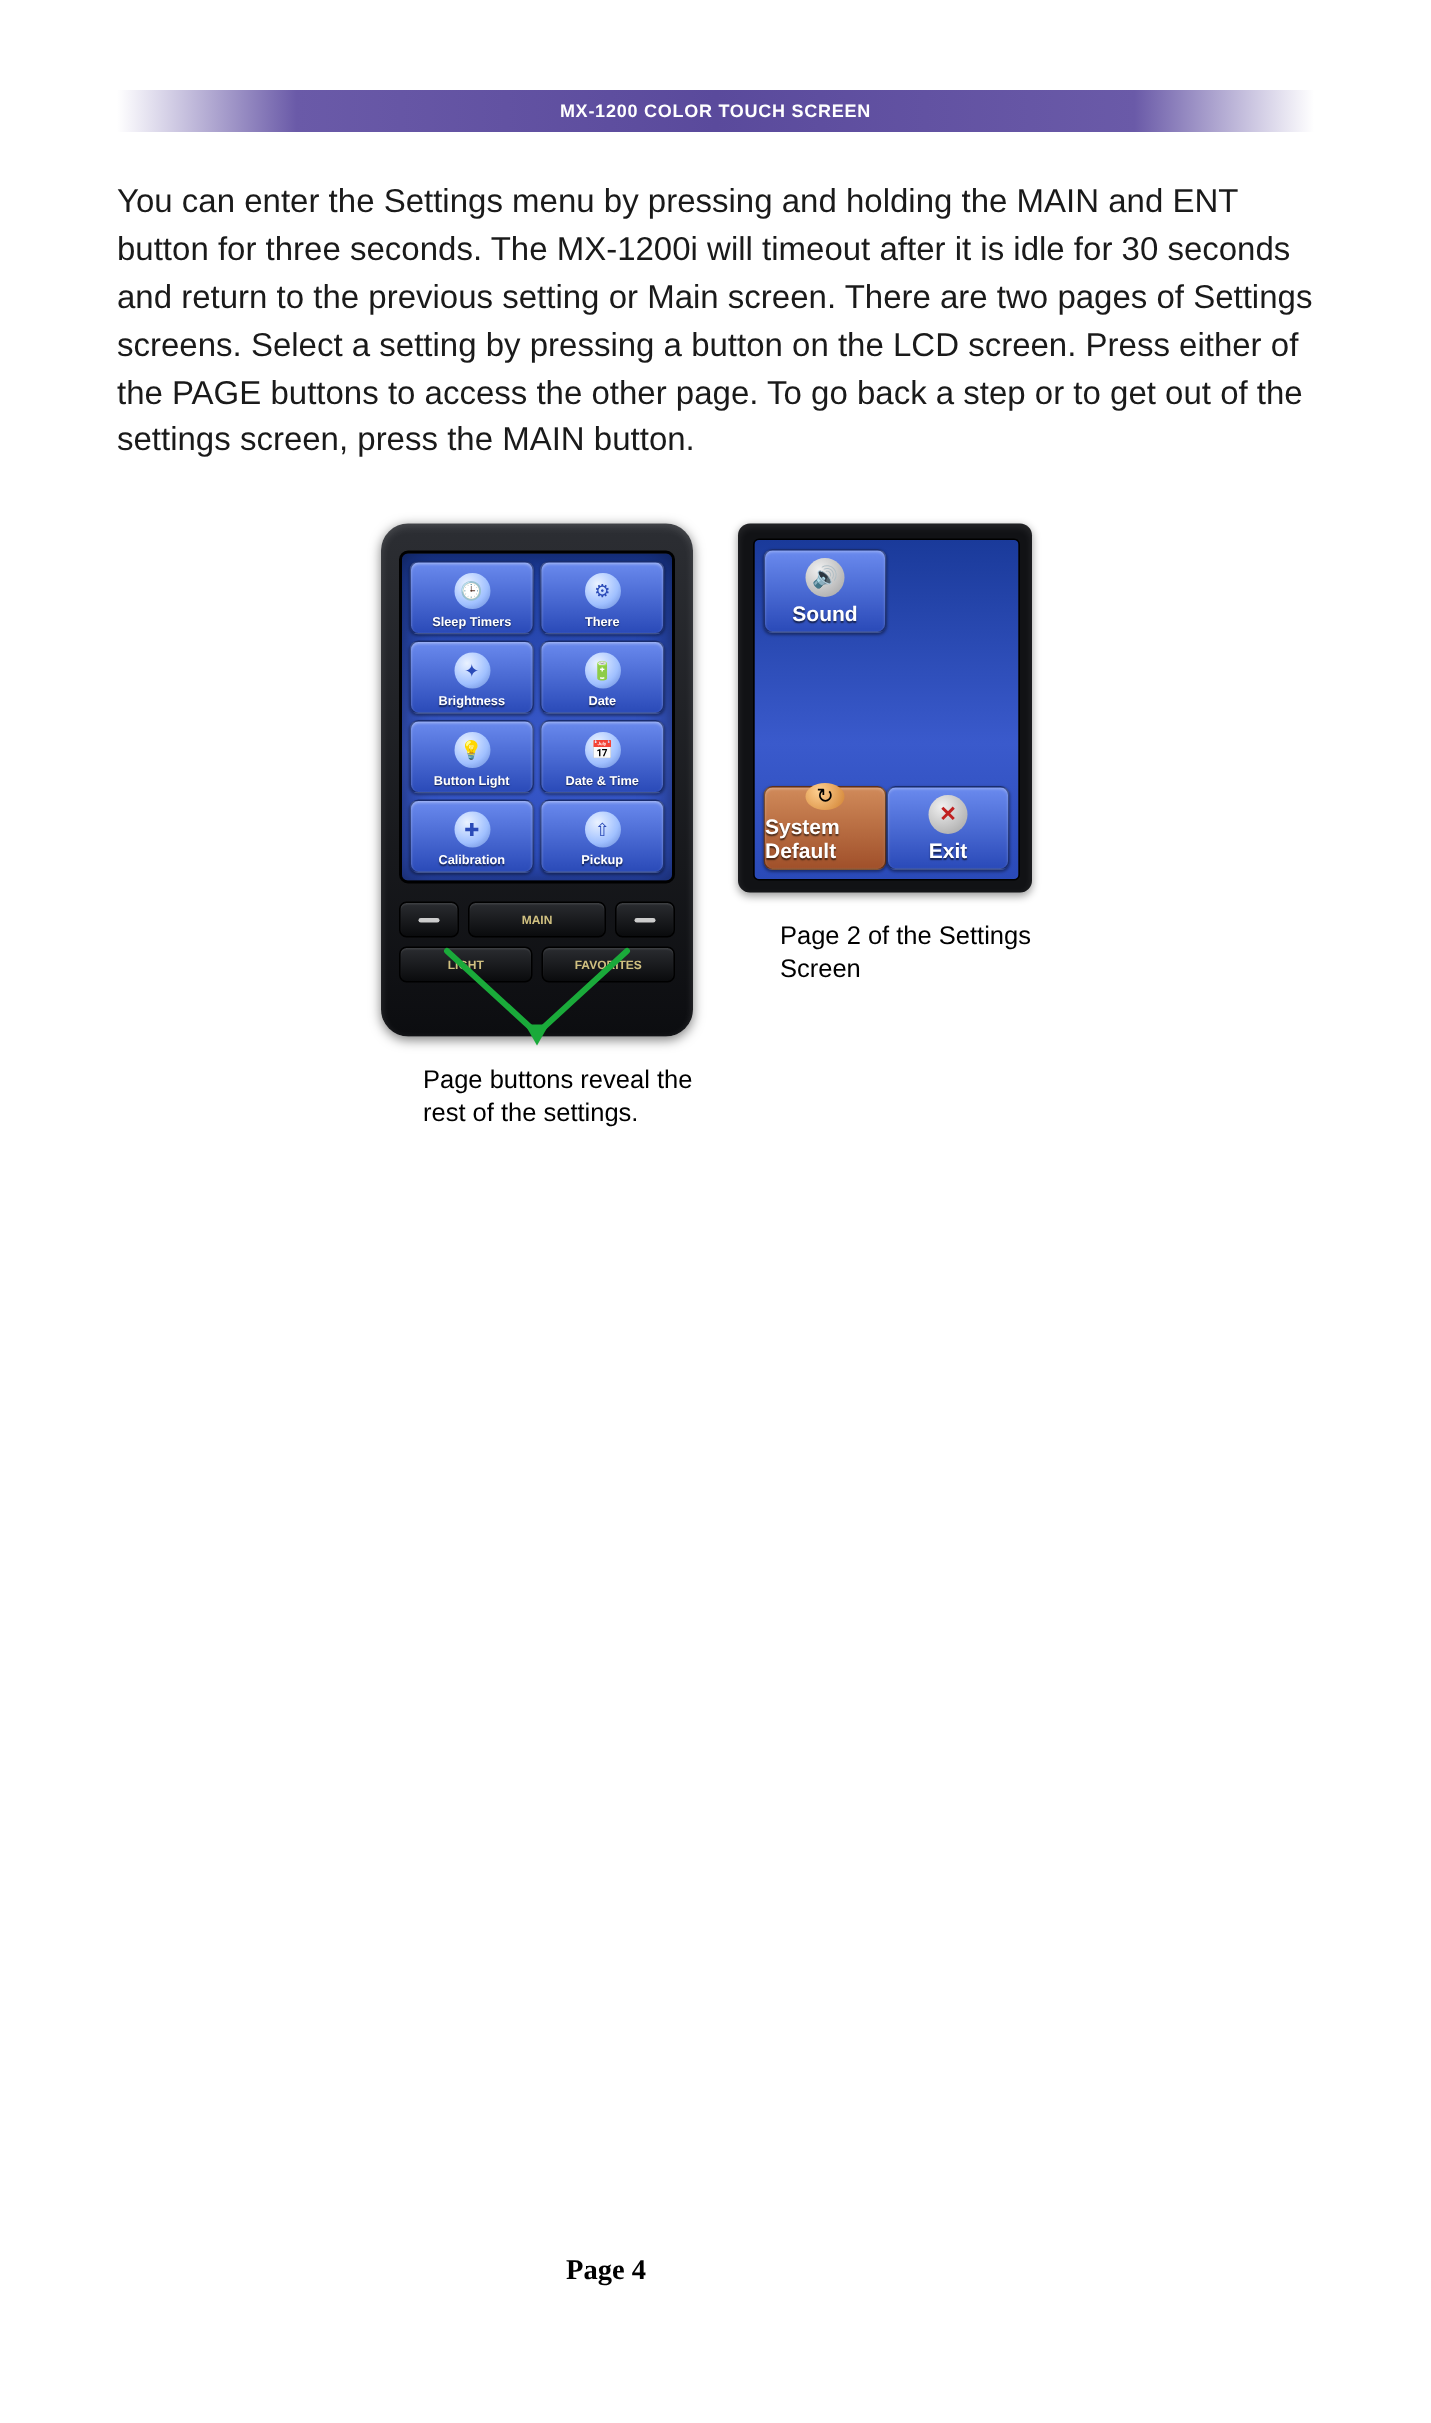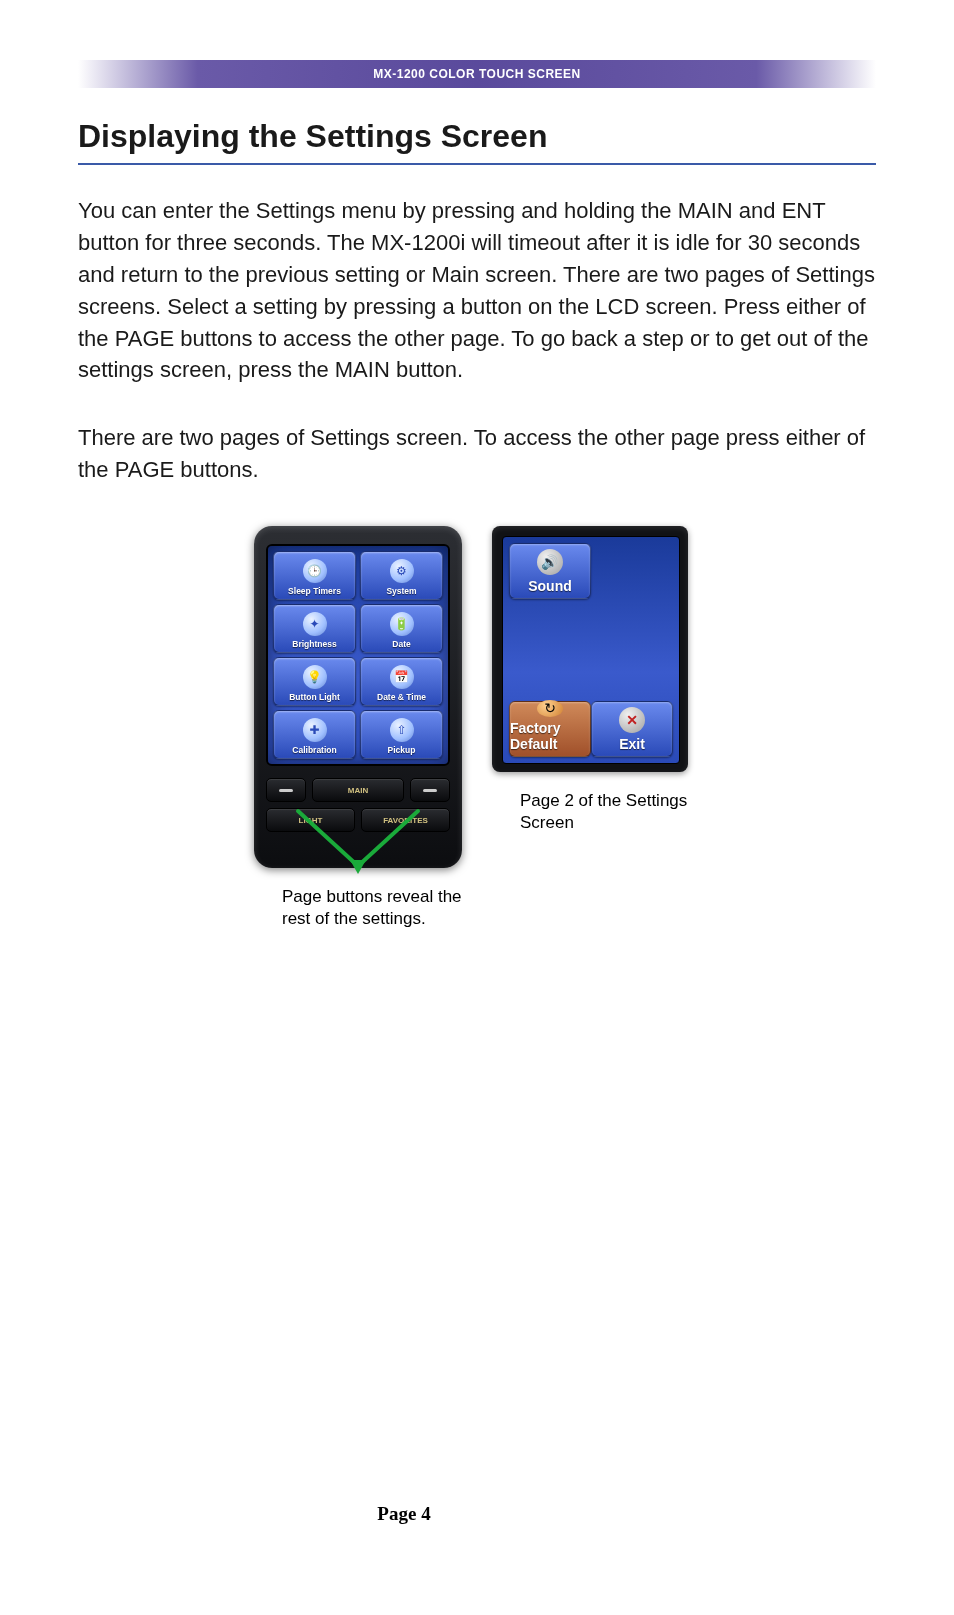--- a/index.html
+++ b/index.html
@@ -220,40 +220,38 @@
   }
 </style>
 </head>
 <body>
 
 <div class="header-bar">
   <span>MX-1200 COLOR TOUCH SCREEN</span>
 </div>
 
 <div class="content">
-  <div class="section-title">Displaying the Settings Screen</div>
   <div class="body-text">You can enter the Settings menu by pressing and holding the MAIN and ENT button for three seconds. The MX-1200i will timeout after it is idle for 30 seconds and return to the previous setting or Main screen. There are two pages of Settings screens. Select a setting by pressing a button on the LCD screen. Press either of the PAGE buttons to access the other page. To go back a step or to get out of the settings screen, press the MAIN button.</div>
-  <div class="body-text">There are two pages of Settings screen. To access the other page press either of the PAGE buttons.</div>
 
   <div class="figure-row">
 
     <div class="figure-col">
       <div class="remote">
         <div class="lcd">
           <div class="lcd-btn">
             <div class="icon-circ">
                 <span>🕒</span>
               </div>
             <div class="label">Sleep Timers</div>
           </div>
           <div class="lcd-btn">
             <div class="icon-circ">
                 <span>⚙</span>
               </div>
-            <div class="label">System</div>
+            <div class="label">There</div>
           </div>
           <div class="lcd-btn">
             <div class="icon-circ">
                 <span>✦</span>
               </div>
             <div class="label">Brightness</div>
           </div>
           <div class="lcd-btn">
             <div class="icon-circ">
                 <span>🔋</span>
@@ -312,21 +310,21 @@
 
     <div class="figure-col">
       <div class="screen2-outer">
         <div class="screen2">
           <div class="s2-btn s2-sound">
             <div class="ic">🔊</div>
             <div class="lbl">Sound</div>
           </div>
           <div class="s2-btn s2-factory">
             <div class="ic">↻</div>
-            <div class="lbl">Factory Default</div>
+            <div class="lbl">System Default</div>
           </div>
           <div class="s2-btn s2-exit">
             <div class="ic">✕</div>
             <div class="lbl">Exit</div>
           </div>
         </div>
       </div>
       <div class="caption">Page 2 of the Settings Screen</div>
     </div>
 

